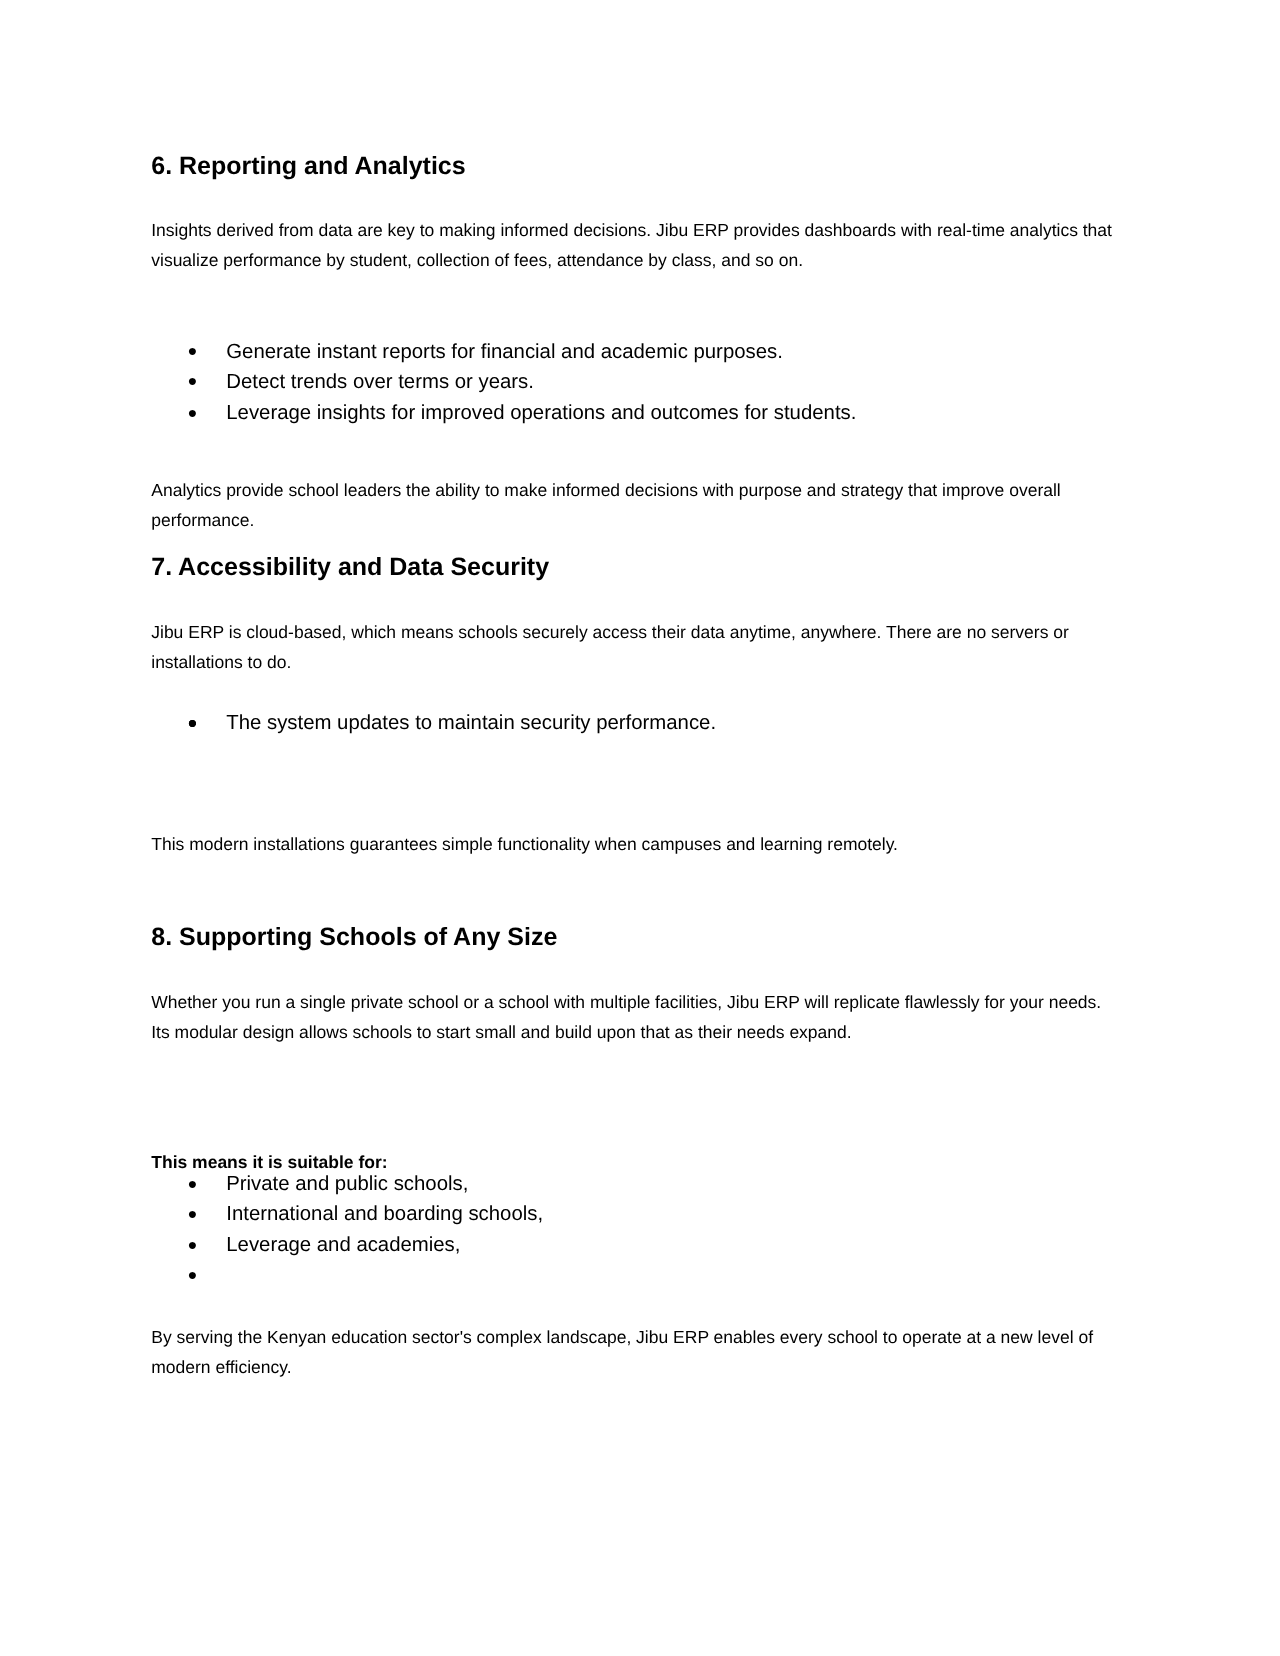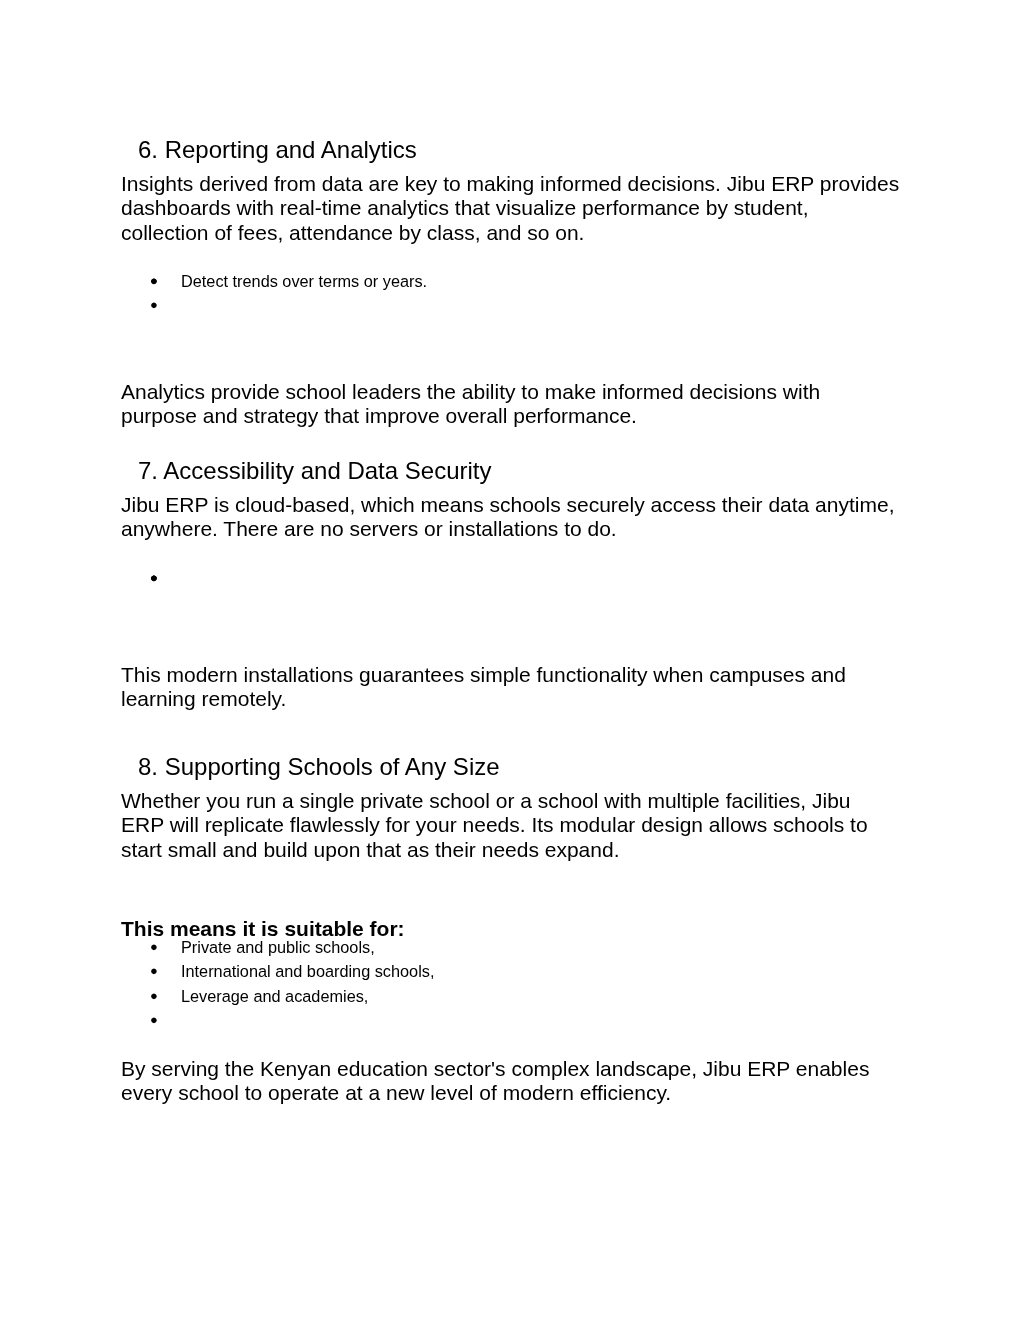--- a/index.html
+++ b/index.html
@@ -16,30 +16,30 @@
       color: #000000;
     }
     .page {
       position: absolute;
       left: 121px;
       top: 0;
       width: 780px;
     }
     h2 {
       font-family: "Liberation Sans", sans-serif;
-      font-weight: normal;
-      font-size: 24px;
+      font-weight: bold;
+      font-size: 20px;
       line-height: 24px;
-      margin: 17px;
+      margin: 0;
       position: absolute;
       left: 0;
       white-space: nowrap;
     }
     p {
-      font-size: 21px;
+      font-size: 14px;
       line-height: 24.3px;
       margin: 0;
       position: absolute;
       left: 0;
       width: 780px;
     }
     p.bold { font-weight: bold; margin-top: 31px; }
     ul {
       list-style: none;
       margin: 0;
@@ -63,32 +63,32 @@
     }
   </style>
 </head>
 <body>
 
 <div class="page">
 
   <h2 style="top:121px">6. Reporting and Analytics</h2>
   <p style="top:172px">Insights derived from data are key to making informed decisions. Jibu ERP provides dashboards with real-time analytics that visualize performance by student, collection of fees, attendance by class, and so on.</p>
   <ul style="top:269px">
-    <li><span class="bullet">●</span></li>
+    <li><span class="bullet">●</span><span>Generate instant reports for financial and academic purposes.</span></li>
     <li><span class="bullet">●</span><span>Detect trends over terms or years.</span></li>
-    <li><span class="bullet">●</span></li>
+    <li><span class="bullet">●</span><span>Leverage insights for improved operations and outcomes for students.</span></li>
   </ul>
   <p style="top:380px; width:740px">Analytics provide school leaders the ability to make informed decisions with purpose and strategy that improve overall performance.</p>
 
   <h2 style="top:442px">7. Accessibility and Data Security</h2>
   <p style="top:493px; width:775px">Jibu ERP is cloud-based, which means schools securely access their data anytime, anywhere. There are no servers or installations to do.</p>
   <ul style="top:566px">
     <li><span class="bullet">●</span></li>
     <li><span class="bullet">●</span></li>
-    <li><span class="bullet">●</span></li>
+    <li><span class="bullet">●</span><span>The system updates to maintain security performance.</span></li>
   </ul>
   <p style="top:663px; width:735px">This modern installations guarantees simple functionality when campuses and learning remotely.</p>
 
   <h2 style="top:738px">8. Supporting Schools of Any Size</h2>
   <p style="top:789px; width:760px">Whether you run a single private school or a school with multiple facilities, Jibu ERP will replicate flawlessly for your needs. Its modular design allows schools to start small and build upon that as their needs expand.</p>
   <p class="bold" style="top:886px">This means it is suitable for:</p>
   <ul style="top:935px">
     <li><span class="bullet">●</span><span>Private and public schools,</span></li>
     <li><span class="bullet">●</span><span>International and boarding schools,</span></li>
     <li><span class="bullet">●</span><span>Leverage and academies,</span></li>

